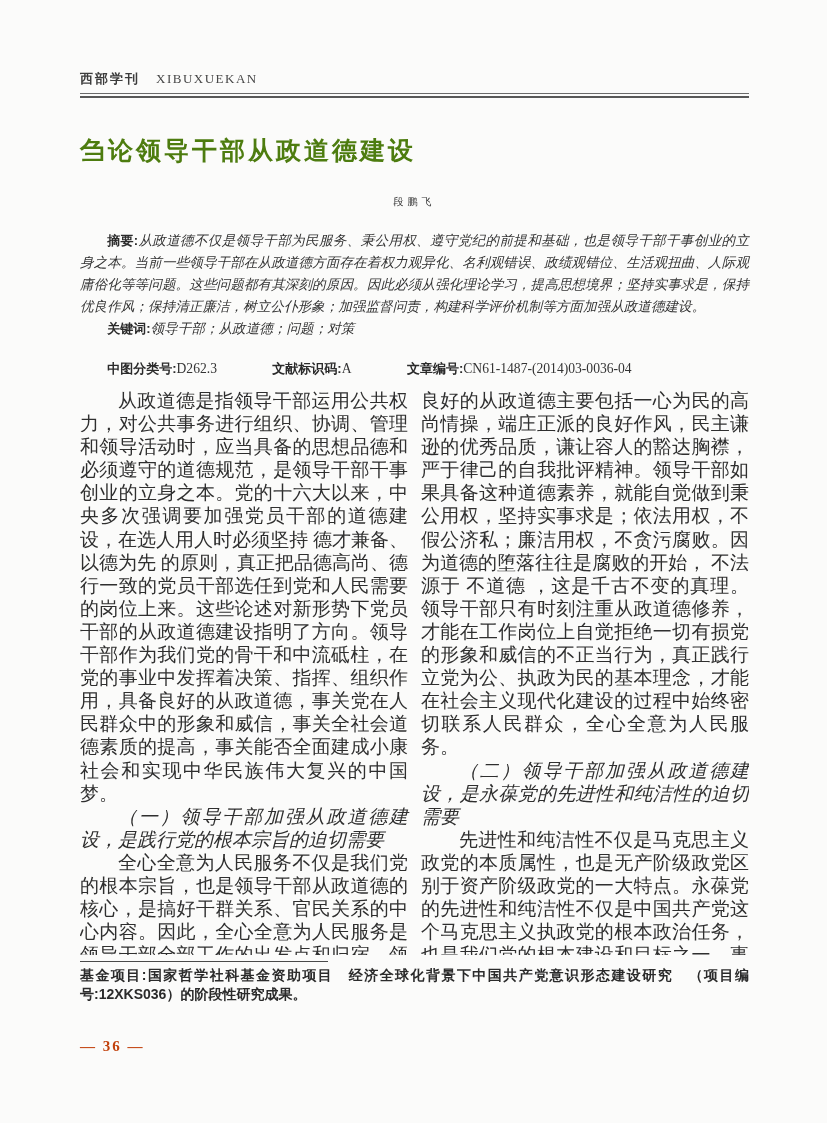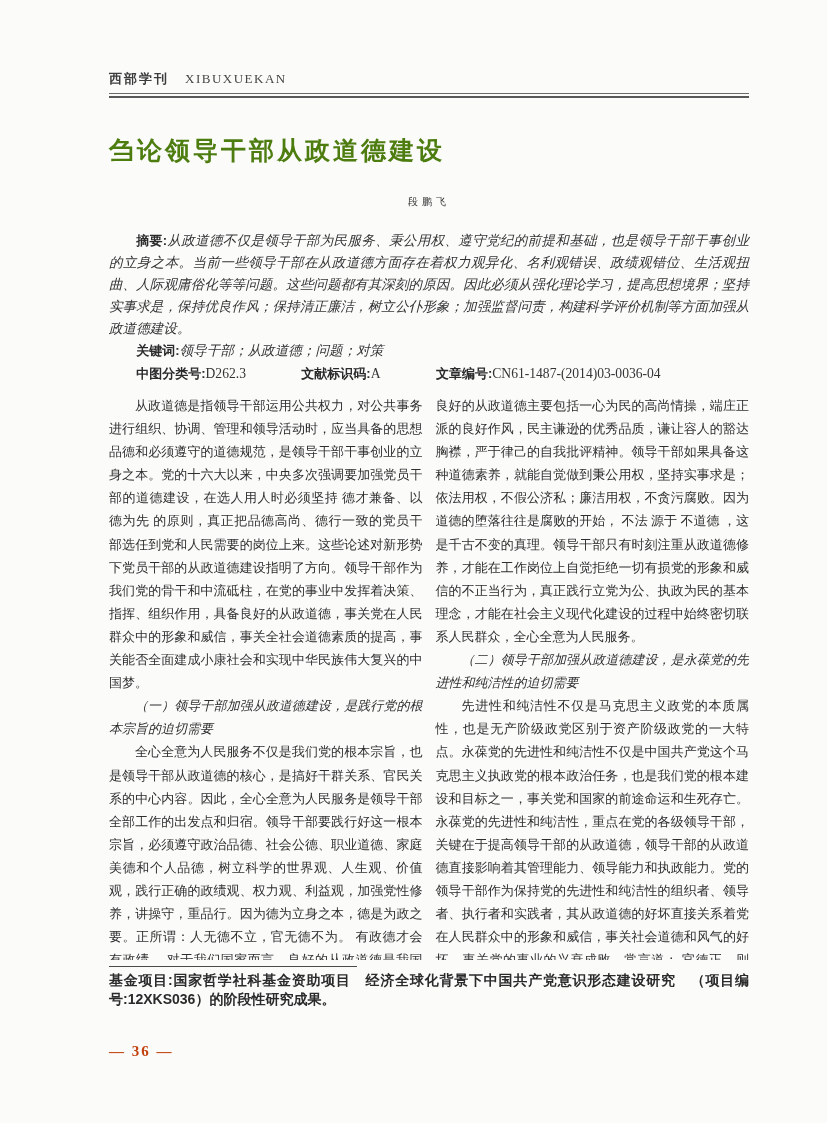--- a/index.html
+++ b/index.html
@@ -7,21 +7,21 @@
     width: 827px; height: 1123px;
     background: #fbfbfa;
     color: #2e2e2e;
     font-family: "Liberation Serif", "DejaVu Serif", serif;
     overflow: hidden;
   }
   .page {
     position: relative;
     width: 827px; height: 1123px;
     box-sizing: border-box;
-    padding: 70px 78px 0 109px;
+    padding: 70px 78px 0 80px;
   }
   
   .running-head {
     display: flex; align-items: baseline; gap: 16px;
     font-size: 13px; color: #3c3c3c;
     padding-bottom: 5px;
   }
   .jname-cn { font-family: "Liberation Sans", "DejaVu Sans", sans-serif; font-weight: 600; letter-spacing: 2px; }
   .jname-en { font-family: "Liberation Serif", serif; letter-spacing: 1.5px; color: #474747; }
   .double-rule {
@@ -46,38 +46,38 @@
     text-align: center;
     font-size: 13px; letter-spacing: 1px; color: #383838;
   }
   
   .abstract, .keywords, .meta {
     margin: 0; text-align: justify;
     font-size: 13.6px; line-height: 22px; color: #333;
   }
   .abstract { margin-top: 21px; text-indent: 2em; }
   .keywords { text-indent: 2em; }
-  .meta { text-indent: 2em; margin-top: 1px; }
+  .meta { text-indent: 2em; margin-top: 18px; }
   .kai { font-style: italic; }
   .label {
     font-family: Liberation Sans, sans-serif;
     font-weight: bold; font-style: normal; font-size: 13px; color: #2b2b2b;
   }
   .meta-item { margin-right: 52px; }
   .meta-item:last-child { margin-right: 0; }
   .meta-val { font-style: normal; }
   
   .columns {
     display: flex; gap: 13px;
     margin-top: 9px;
     height: 566px; overflow: hidden;
   }
   .col {
     width: 328px;
-    font-size: 13px; line-height: 23.1px;
+    font-size: 19px; line-height: 23.1px;
     text-align: justify; color: #2f2f2f;
   }
   .col p { margin: 0; }
   .para { text-indent: 2em; }
   .para.no-indent { text-indent: 0; }
   .h1 {
     font-family: "Liberation Sans", "DejaVu Sans", sans-serif;
     font-weight: bold; text-indent: 1.6em; color: #262626;
   }
   .h2 { font-style: italic; text-indent: 2em; }

